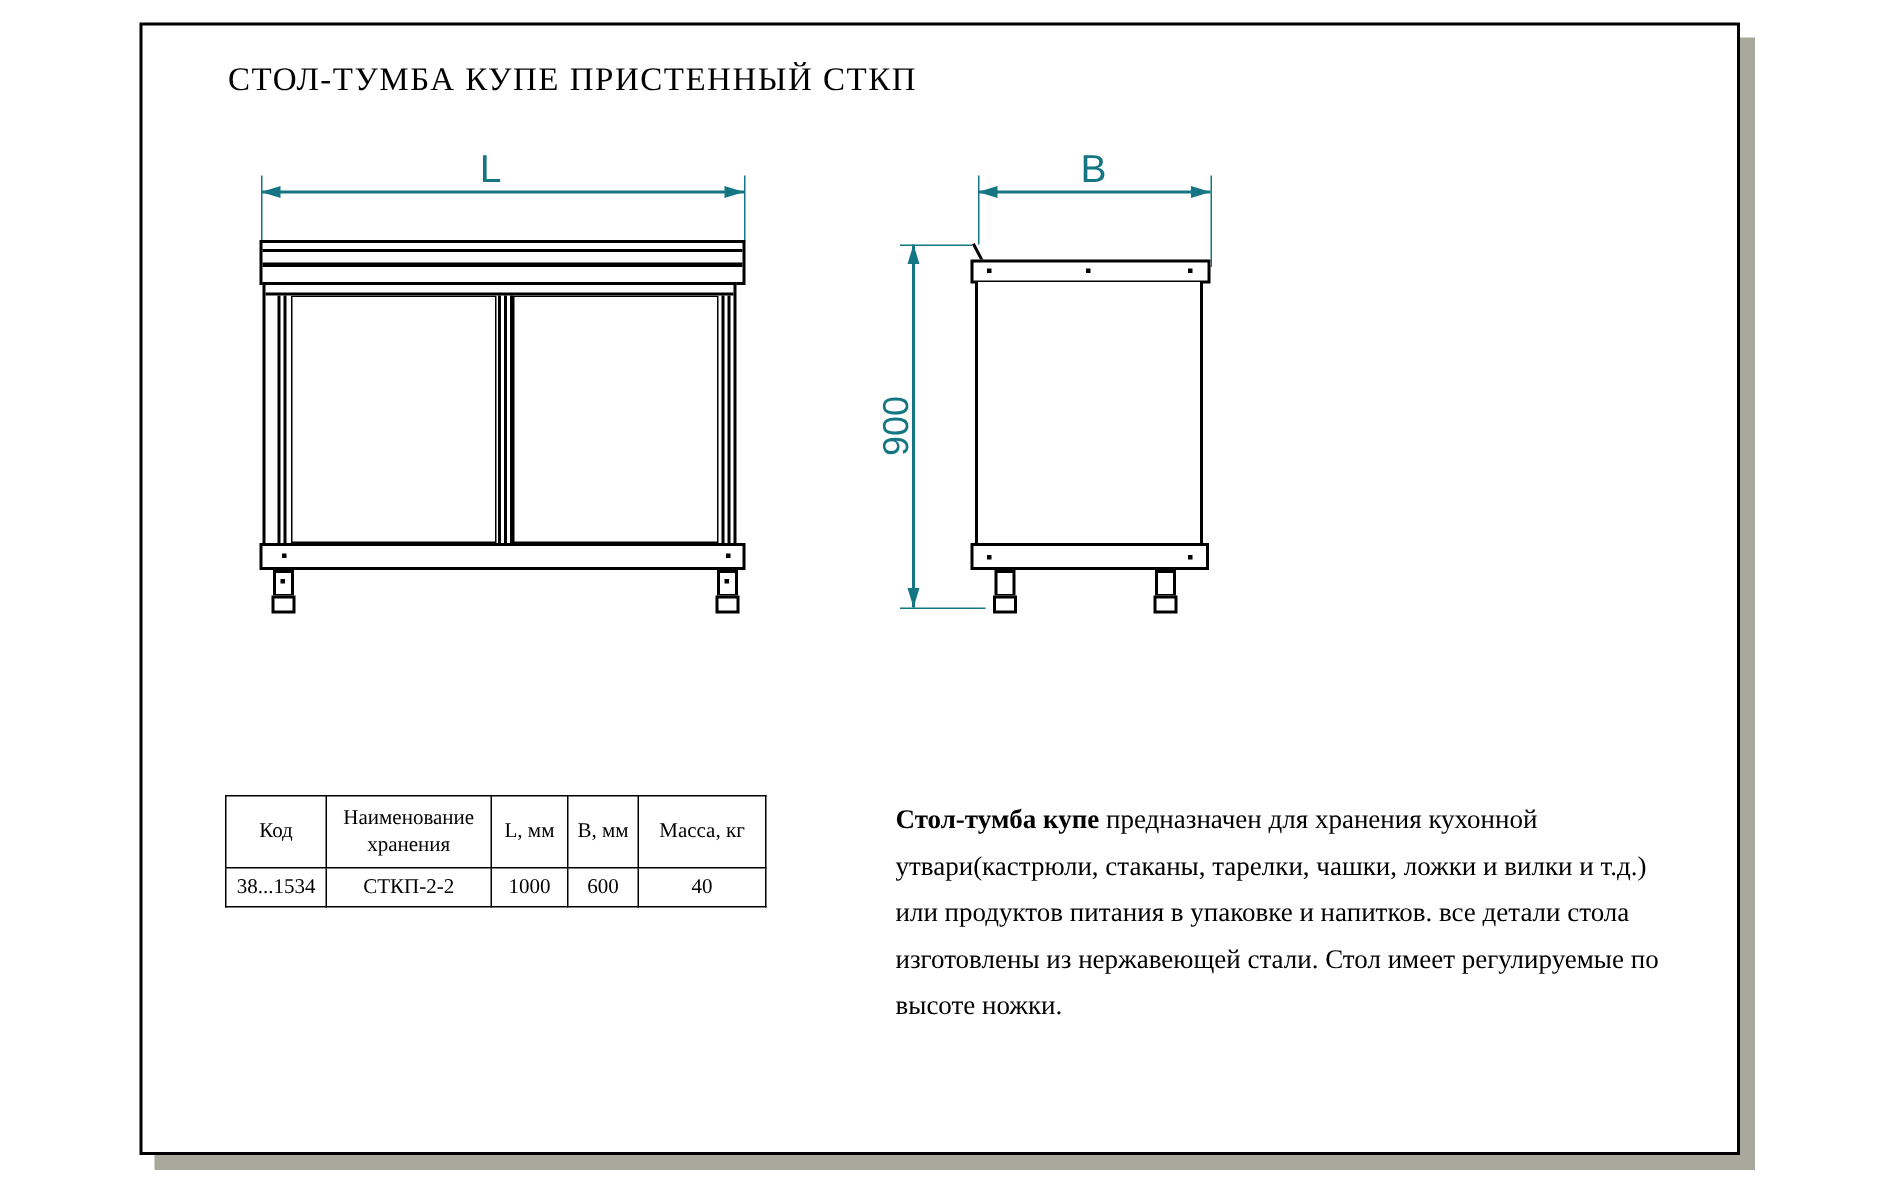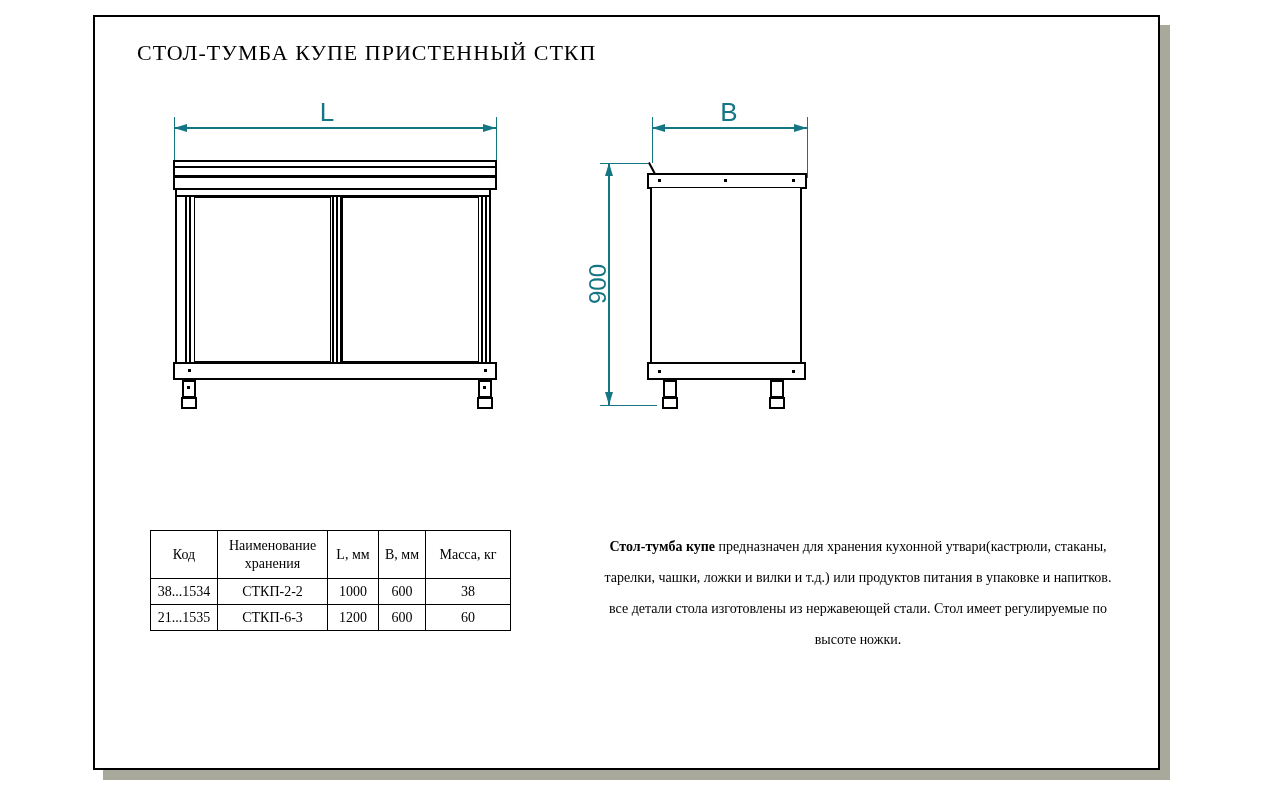--- a/index.html
+++ b/index.html
@@ -8,21 +8,21 @@
     --shadow:#a8a89b;
   }
   *{box-sizing:border-box;margin:0;padding:0;}
   html,body{background:#fff;}
   .canvas{position:relative;width:1262px;height:798px;background:#fff;overflow:hidden;
           font-family:"Liberation Serif", serif;color:var(--ink);}
   .page{position:absolute;left:93px;top:15px;width:1067px;height:755px;
         border:2px solid #000;background:#fff;box-shadow:10px 10px 0 0 var(--shadow);}
   .abs{position:absolute;}
   .blk{background:#000;}
-  .page-title{position:absolute;left:42px;top:23px;font-size:22px;letter-spacing:1px;white-space:nowrap;}
+  .page-title{position:absolute;left:57px;top:23px;font-size:22px;letter-spacing:1px;white-space:nowrap;}
 
   
   .dimline{position:absolute;height:2px;background:var(--dim);}
   .dimline.v{width:2px;height:auto;}
   .extline{position:absolute;width:1px;background:var(--dim);}
   .extline.h{height:1px;width:auto;}
   .dimlabel{position:absolute;color:var(--dim);font-family:"Liberation Sans",sans-serif;
             font-size:26px;text-align:center;}
   .dimlabel.small{font-size:24px;}
   .arr{position:absolute;width:0;height:0;}
@@ -39,21 +39,21 @@
   .dot{position:absolute;width:3px;height:3px;background:#000;}
 
   
   .spec-table{position:absolute;left:55px;top:513px;border-collapse:collapse;table-layout:fixed;width:360px;}
   .spec-table td,.spec-table th{border:1px solid #000;font-weight:normal;font-size:14px;
        text-align:center;vertical-align:middle;padding:0 2px;line-height:1.25;}
   .spec-table thead th{height:48px;}
   .spec-table tbody td{height:26px;}
 
   
-  .descr{position:absolute;left:502px;top:514px;width:522px;font-size:14px;line-height:31px;text-align:center;}
+  .descr{position:absolute;left:502px;top:514px;width:522px;font-size:18px;line-height:31px;text-align:left;}
   .descr b{font-weight:bold;}
 </style>
 </head>
 <body>
 
 <div class="canvas">
   <div class="page">
 
     <div class="page-title">СТОЛ-ТУМБА КУПЕ ПРИСТЕННЫЙ СТКП</div>
 
@@ -148,28 +148,21 @@
           <th>B, мм</th>
           <th>Масса, кг</th>
         </tr>
       </thead>
       <tbody>
         <tr>
           <td>38...1534</td>
           <td>СТКП-2-2</td>
           <td>1000</td>
           <td>600</td>
-          <td>38</td>
-        </tr>
-        <tr>
-          <td>21...1535</td>
-          <td>СТКП-6-3</td>
-          <td>1200</td>
-          <td>600</td>
-          <td>60</td>
+          <td>40</td>
         </tr>
       </tbody>
     </table>
 
     <div class="descr"><b>Стол-тумба купе</b><span> предназначен для хранения кухонной утвари(кастрюли, стаканы, тарелки, чашки, ложки и вилки и т.д.) или продуктов питания в упаковке и напитков. все детали стола изготовлены из нержавеющей стали. Стол имеет регулируемые по высоте ножки.</span></div>
 
   </div>
 </div>
 
 </body></html>

